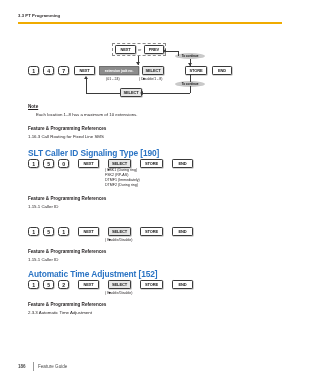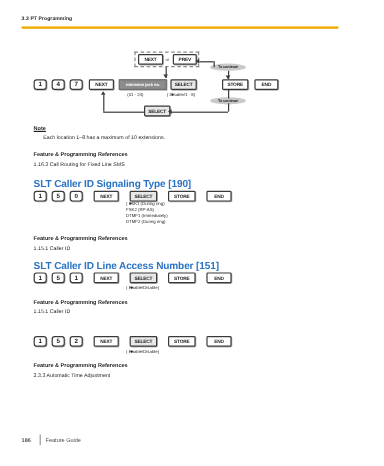--- a/index.html
+++ b/index.html
@@ -261,36 +261,36 @@
     <div>(    FSK1 (During ring)</div>
     <div>FSK2 (RP-AS)</div>
     <div>DTMF1 (Immediately)</div>
     <div>DTMF2 (During ring)</div>
   </div>
   <div class="caption" style="left:107.5px; top:167.6px;"><span class="dot">●</span></div>
 
   <div class="ftr-head" style="left:28px; top:196px;">Feature &amp; Programming References</div>
   <div class="ftr-item" style="left:28px; top:204px;">1.15.1 Caller ID</div>
 
-  <div class="sec-title" style="left:28px; top:216px;">SLT Caller ID Line Access Number [151]</div>
 
   <div class="key digit" style="left:28px; top:227px;">1</div>
   <div class="key digit" style="left:43px; top:227px;">5</div>
   <div class="key digit" style="left:58px; top:227px;">1</div>
   <div class="key word sq" style="left:78px; top:227px; width:21px;">NEXT</div>
   <div class="key word sq sel" style="left:108px; top:227px; width:23px;">SELECT</div>
   <div class="key word sq" style="left:140px; top:227px; width:23px;">STORE</div>
   <div class="key word sq" style="left:172px; top:227px; width:21px;">END</div>
 
   <div class="caption" style="left:105px; top:238px;">(    Enable/Disable)</div>
   <div class="caption" style="left:108.5px; top:237.6px;"><span class="dot">●</span></div>
 
   <div class="ftr-head" style="left:28px; top:249px;">Feature &amp; Programming References</div>
   <div class="ftr-item" style="left:28px; top:257px;">1.15.1 Caller ID</div>
 
+  <div class="sec-title" style="left:28px; top:269px;">Automatic Time Adjustment [152]</div>
 
   <div class="key digit" style="left:28px; top:280px;">1</div>
   <div class="key digit" style="left:43px; top:280px;">5</div>
   <div class="key digit" style="left:58px; top:280px;">2</div>
   <div class="key word sq" style="left:78px; top:280px; width:21px;">NEXT</div>
   <div class="key word sq sel" style="left:108px; top:280px; width:23px;">SELECT</div>
   <div class="key word sq" style="left:140px; top:280px; width:23px;">STORE</div>
   <div class="key word sq" style="left:172px; top:280px; width:21px;">END</div>
 
   <div class="caption" style="left:105px; top:291px;">(    Enable/Disable)</div>

